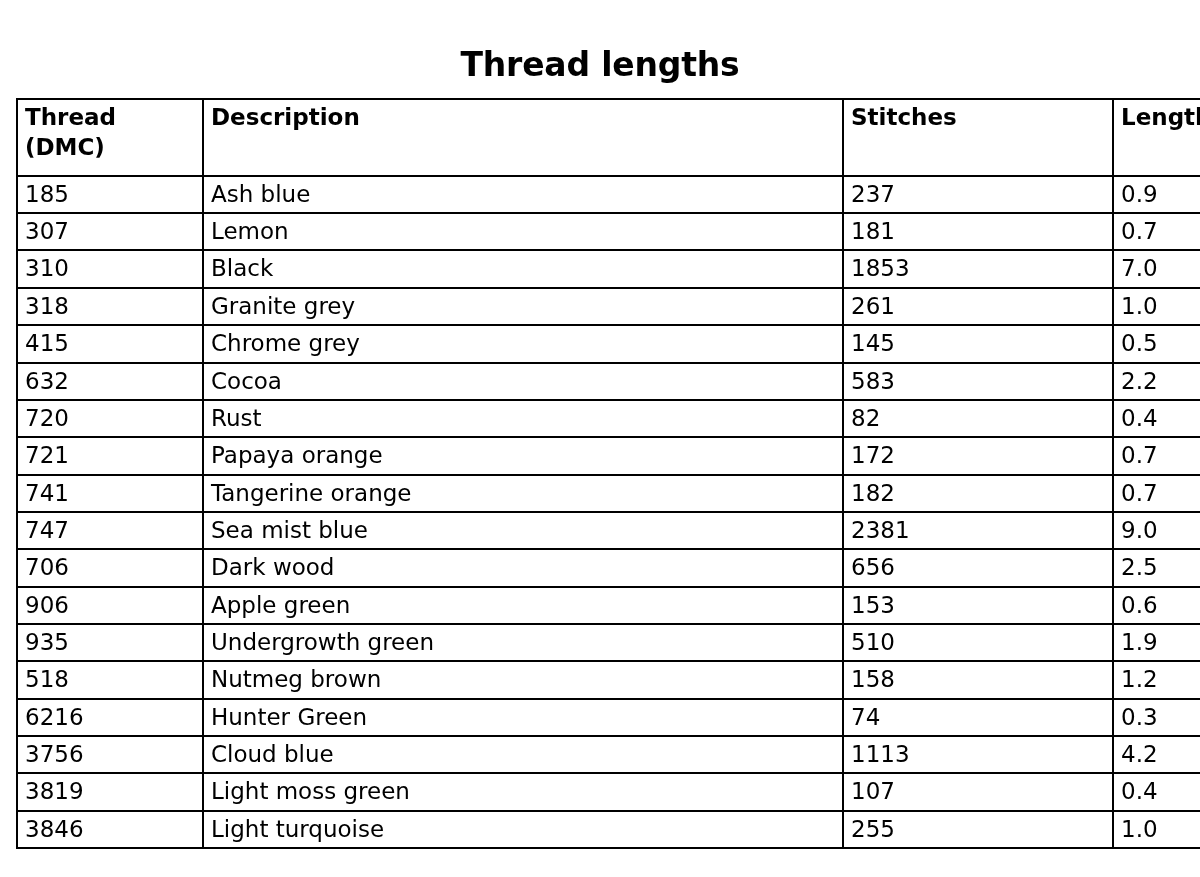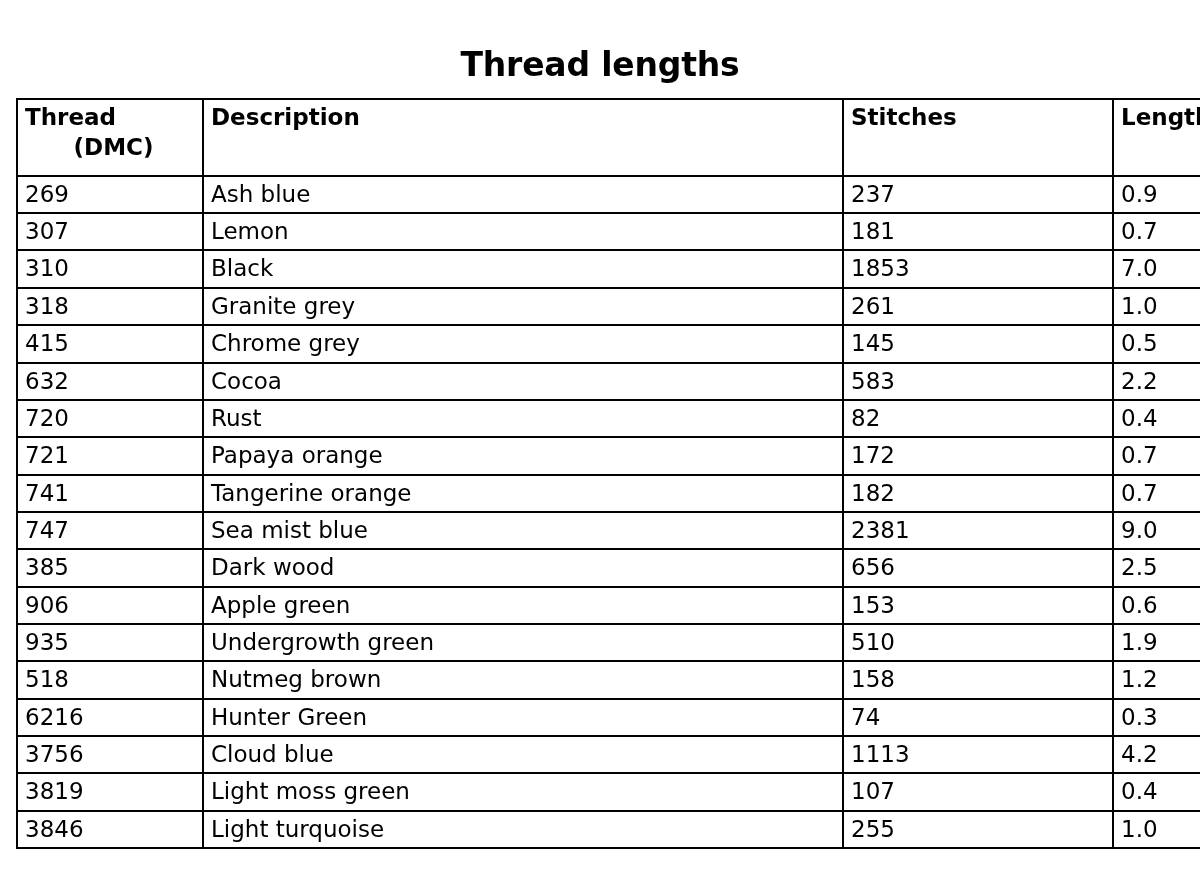--- a/index.html
+++ b/index.html
@@ -58,21 +58,20 @@
     white-space: nowrap;
     overflow: hidden;
   }
   table.thread-table thead th {
     font-weight: bold;
     height: auto;
     padding-bottom: 12px;
   }
   table.thread-table thead th .hdr-line2 {
     display: block;
-    text-align: center;
   }
   td.num-col {
     padding-left: 9px;
   }
   td.len-col {
     text-align: center;
     padding-left: 0;
   }
   th.len-col {
     padding-left: 7px;
@@ -99,21 +98,21 @@
             <span>Thread</span>
             <span class="hdr-line2">(DMC)</span>
           </th>
           <th>Description</th>
           <th>Stitches</th>
           <th class="len-col">Lengths</th>
         </tr>
       </thead>
       <tbody id="table-body">
           <tr>
-            <td class="num-col">269</td>
+            <td class="num-col">185</td>
             <td>Ash  blue</td>
             <td class="num-col">237</td>
             <td class="len-col">0.9</td>
           </tr>
           <tr>
             <td class="num-col">307</td>
             <td>Lemon</td>
             <td class="num-col">181</td>
             <td class="len-col">0.7</td>
           </tr>
@@ -159,21 +158,21 @@
             <td class="num-col">182</td>
             <td class="len-col">0.7</td>
           </tr>
           <tr>
             <td class="num-col">747</td>
             <td>Sea mist  blue</td>
             <td class="num-col">2381</td>
             <td class="len-col">9.0</td>
           </tr>
           <tr>
-            <td class="num-col">385</td>
+            <td class="num-col">706</td>
             <td>Dark wood</td>
             <td class="num-col">656</td>
             <td class="len-col">2.5</td>
           </tr>
           <tr>
             <td class="num-col">906</td>
             <td>Apple green</td>
             <td class="num-col">153</td>
             <td class="len-col">0.6</td>
           </tr>

